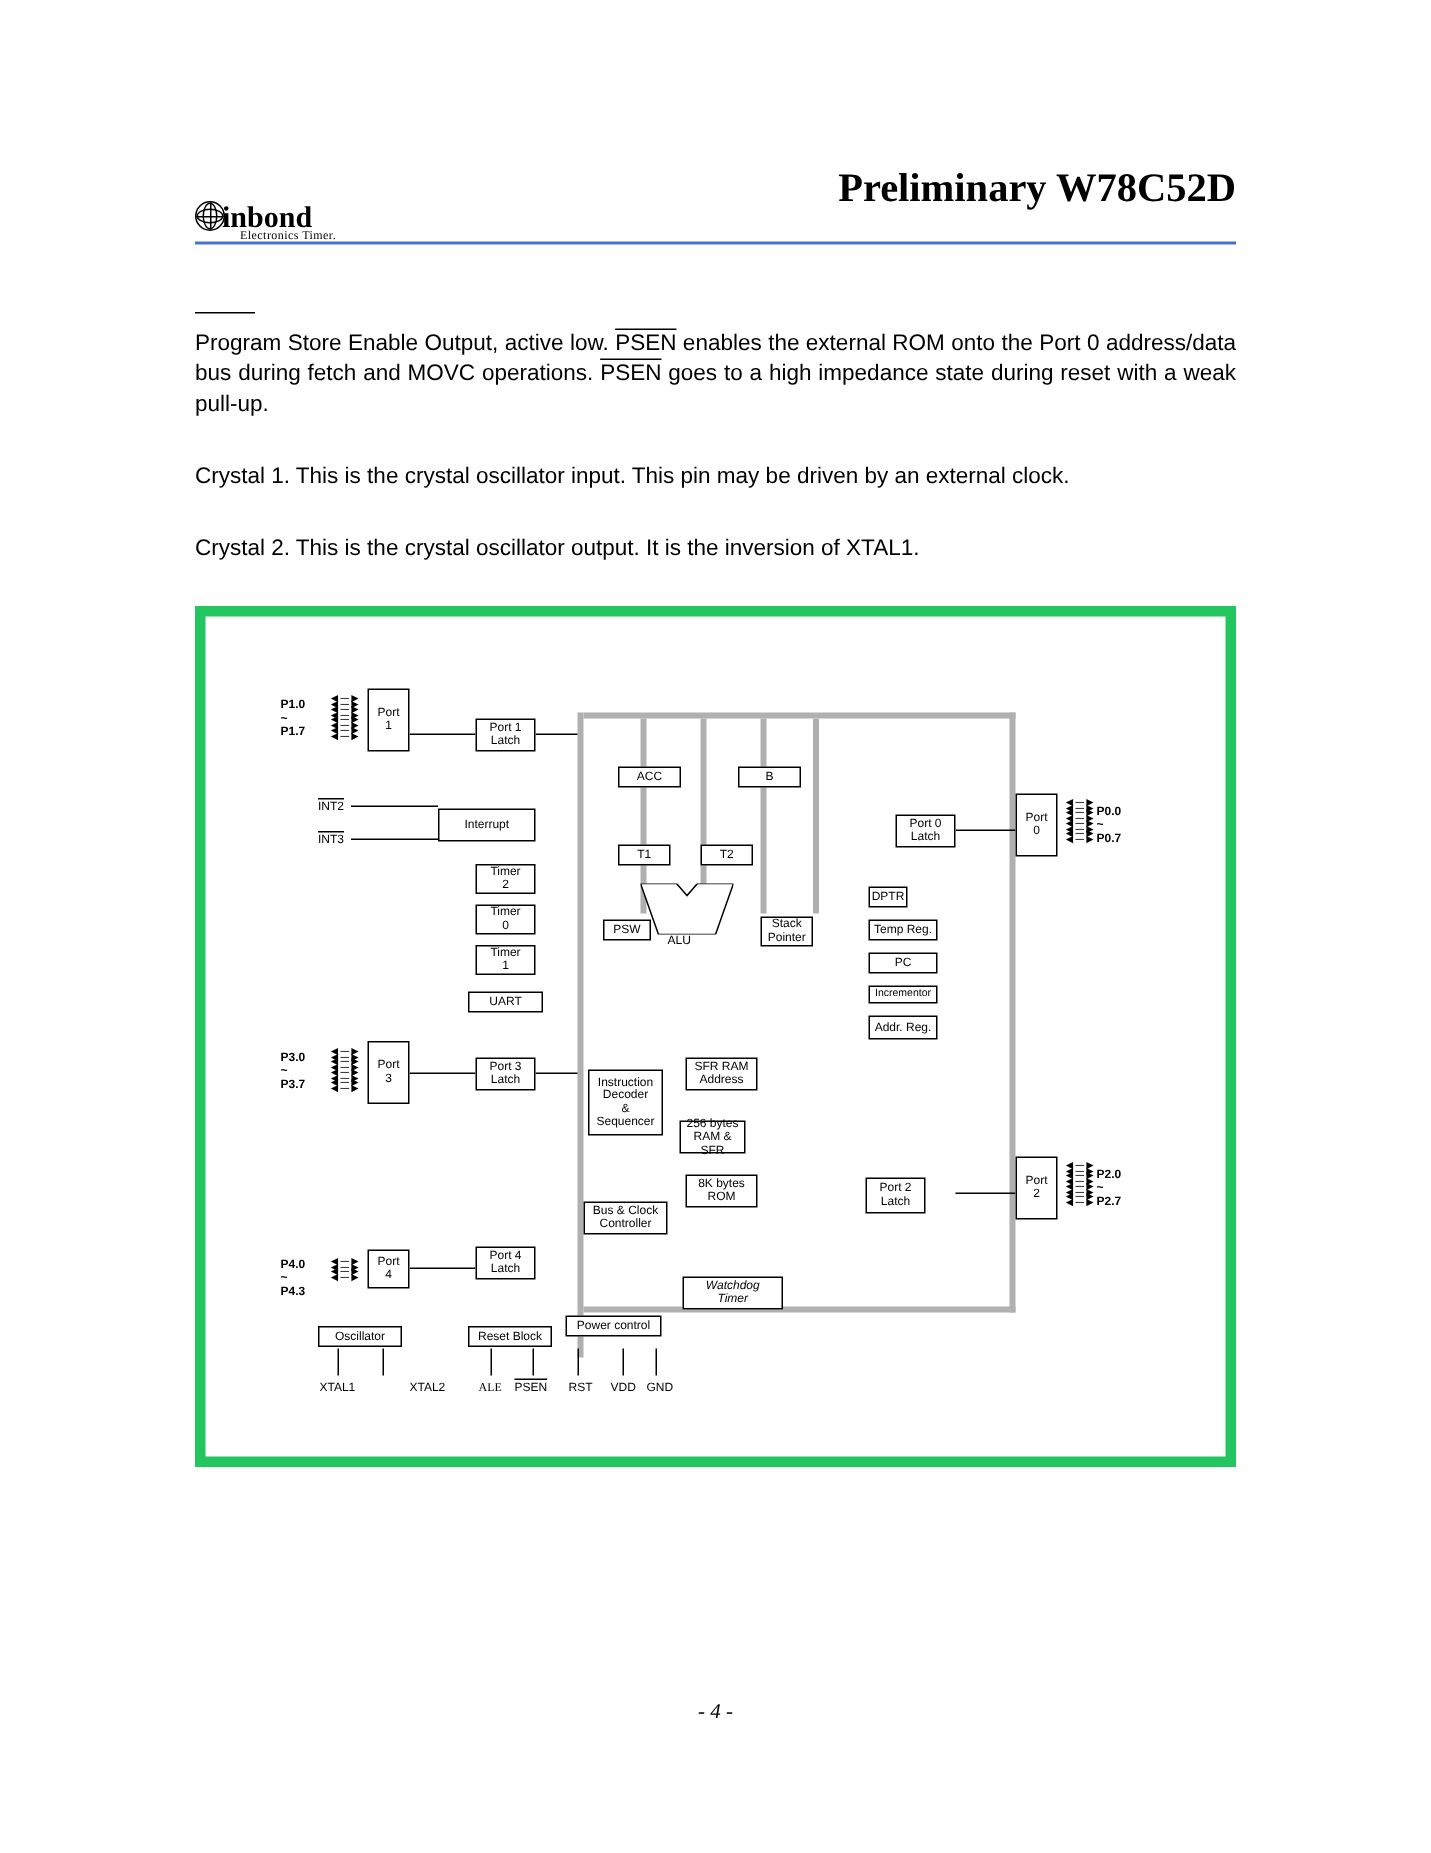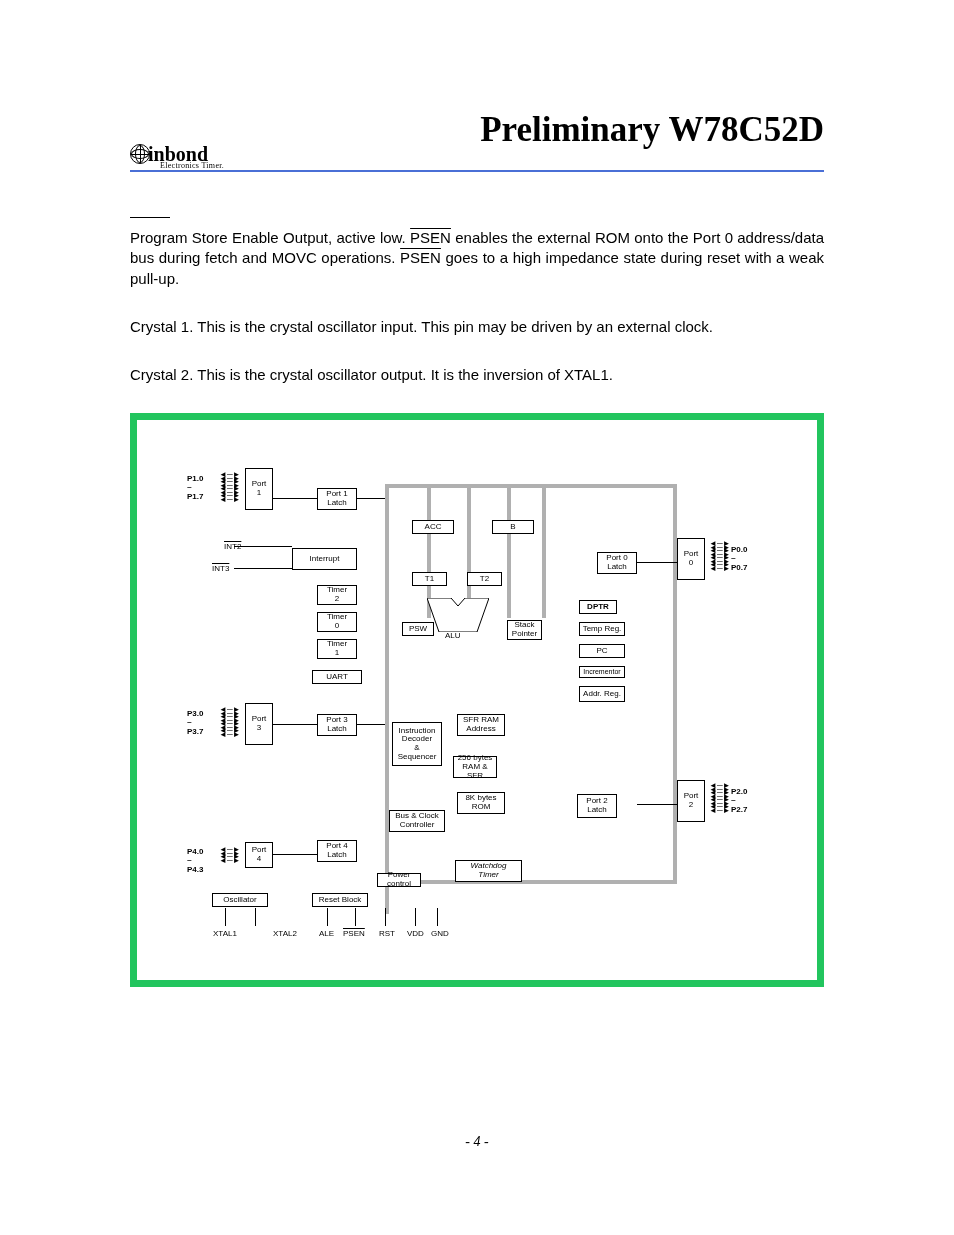--- a/index.html
+++ b/index.html
@@ -17,21 +17,21 @@
     padding: 110px 130px 0 130px;
   }
   .header {
     position: relative;
     margin-bottom: 45px;
   }
   .title {
     text-align: right;
     font-family: "Times New Roman", serif;
     font-weight: bold;
-    font-size: 35px;
+    font-size: 27px;
     margin-bottom: 20px;
   }
   .logo {
     position: absolute;
     left: 0;
     bottom: 2px;
     font-family: "Times New Roman", serif;
     font-weight: bold;
     font-size: 20px;
     line-height: 1;
@@ -168,21 +168,21 @@
 ◄─►
 ◄─►
 ◄─►
 ◄─►
 ◄─►
 ◄─►
 ◄─►</div>
       <div class="box" style="left:108px; top:48px; width:28px; height:42px;">Port<br>1</div>
       <div class="box" style="left:180px; top:68px; width:40px; height:22px;">Port 1<br>Latch</div>
 
-      <div class="lbl overline" style="left:75px; top:123px;margin-left:12px;">INT2</div>
+      <div class="lbl overline" style="left:75px; top:123px;">INT2</div>
       <div class="lbl overline" style="left:75px; top:145px;">INT3</div>
       <div class="box" style="left:155px; top:128px; width:65px; height:22px;">Interrupt</div>
 
       <div class="box" style="left:180px; top:165px; width:40px; height:20px;">Timer<br>2</div>
       <div class="box" style="left:180px; top:192px; width:40px; height:20px;">Timer<br>0</div>
       <div class="box" style="left:180px; top:219px; width:40px; height:20px;">Timer<br>1</div>
       <div class="box" style="left:175px; top:250px; width:50px; height:14px;">UART</div>
 
       <div class="lbl bold" style="left:50px; top:290px;">P3.0<br>~<br>P3.7</div>
       <div class="port-arrows" style="left:82px; top:288px;">◄─►
@@ -218,35 +218,35 @@
 
       <div class="box" style="left:255px; top:302px; width:50px; height:44px;">Instruction<br>Decoder<br>&amp;<br>Sequencer</div>
       <div class="box" style="left:320px; top:294px; width:48px; height:22px;">SFR RAM<br>Address</div>
       <div class="box" style="left:316px; top:336px; width:44px; height:22px;">256 bytes<br>RAM &amp; SFR</div>
       <div class="box" style="left:320px; top:372px; width:48px; height:22px;">8K bytes<br>ROM</div>
       <div class="box" style="left:252px; top:390px; width:56px; height:22px;">Bus &amp; Clock<br>Controller</div>
       <div class="box" style="left:318px; top:440px; width:67px; height:22px;font-style:italic;">Watchdog<br>Timer</div>
 
       <div class="box" style="left:75px; top:473px; width:56px; height:14px;">Oscillator</div>
       <div class="box" style="left:175px; top:473px; width:56px; height:14px;">Reset Block</div>
-      <div class="box" style="left:240px; top:453px; width:44px; height:14px;">Power control</div>
+      <div class="box" style="left:240px; top:466px; width:64px; height:14px;">Power control</div>
 
       <div class="box" style="left:460px; top:132px; width:40px; height:22px;">Port 0<br>Latch</div>
       <div class="box" style="left:540px; top:118px; width:28px; height:42px;">Port<br>0</div>
       <div class="port-arrows" style="left:572px; top:122px;">◄─►
 ◄─►
 ◄─►
 ◄─►
 ◄─►
 ◄─►
 ◄─►
 ◄─►</div>
       <div class="lbl bold" style="left:594px; top:126px;">P0.0<br>~<br>P0.7</div>
 
-      <div class="box" style="left:442px; top:180px; width:38px; height:14px;font-weight:bold;">DPTR</div>
+      <div class="box" style="left:442px; top:180px; width:26px; height:14px;">DPTR</div>
       <div class="box" style="left:442px; top:202px; width:46px; height:14px;">Temp Reg.</div>
       <div class="box" style="left:442px; top:224px; width:46px; height:14px;">PC</div>
       <div class="box" style="left:442px; top:246px; width:46px; height:12px; font-size:7px;">Incrementor</div>
       <div class="box" style="left:442px; top:266px; width:46px; height:16px;">Addr. Reg.</div>
 
       <div class="box" style="left:440px; top:374px; width:40px; height:24px;">Port 2<br>Latch</div>
       <div class="box" style="left:540px; top:360px; width:28px; height:42px;">Port<br>2</div>
       <div class="port-arrows" style="left:572px; top:364px;">◄─►
 ◄─►
 ◄─►
@@ -260,21 +260,21 @@
       <div class="bl" style="left:88px; top:488px; width:1px; height:18px;"></div>
       <div class="bl" style="left:118px; top:488px; width:1px; height:18px;"></div>
       <div class="bl" style="left:190px; top:488px; width:1px; height:18px;"></div>
       <div class="bl" style="left:218px; top:488px; width:1px; height:18px;"></div>
       <div class="bl" style="left:248px; top:488px; width:1px; height:18px;"></div>
       <div class="bl" style="left:278px; top:488px; width:1px; height:18px;"></div>
       <div class="bl" style="left:300px; top:488px; width:1px; height:18px;"></div>
 
       <div class="lbl" style="left:76px; top:510px;">XTAL1</div>
       <div class="lbl" style="left:108px; top:510px;margin-left:28px;">XTAL2</div>
-      <div class="lbl" style="left:182px; top:510px;">ALE</div>
+      <div class="lbl" style="left:182px; top:510px;font-family:Liberation Serif, serif;">ALE</div>
       <div class="lbl overline" style="left:206px; top:510px;">PSEN</div>
       <div class="lbl" style="left:242px; top:510px;">RST</div>
       <div class="lbl" style="left:270px; top:510px;">VDD</div>
       <div class="lbl" style="left:294px; top:510px;">GND</div>
 
       <div class="bl" style="left:136px; top:78px; width:44px; height:1px;"></div>
       <div class="bl" style="left:220px; top:78px; width:28px; height:1px;"></div>
       <div class="bl" style="left:136px; top:304px; width:44px; height:1px;"></div>
       <div class="bl" style="left:220px; top:304px; width:28px; height:1px;"></div>
       <div class="bl" style="left:136px; top:434px; width:44px; height:1px;"></div>

